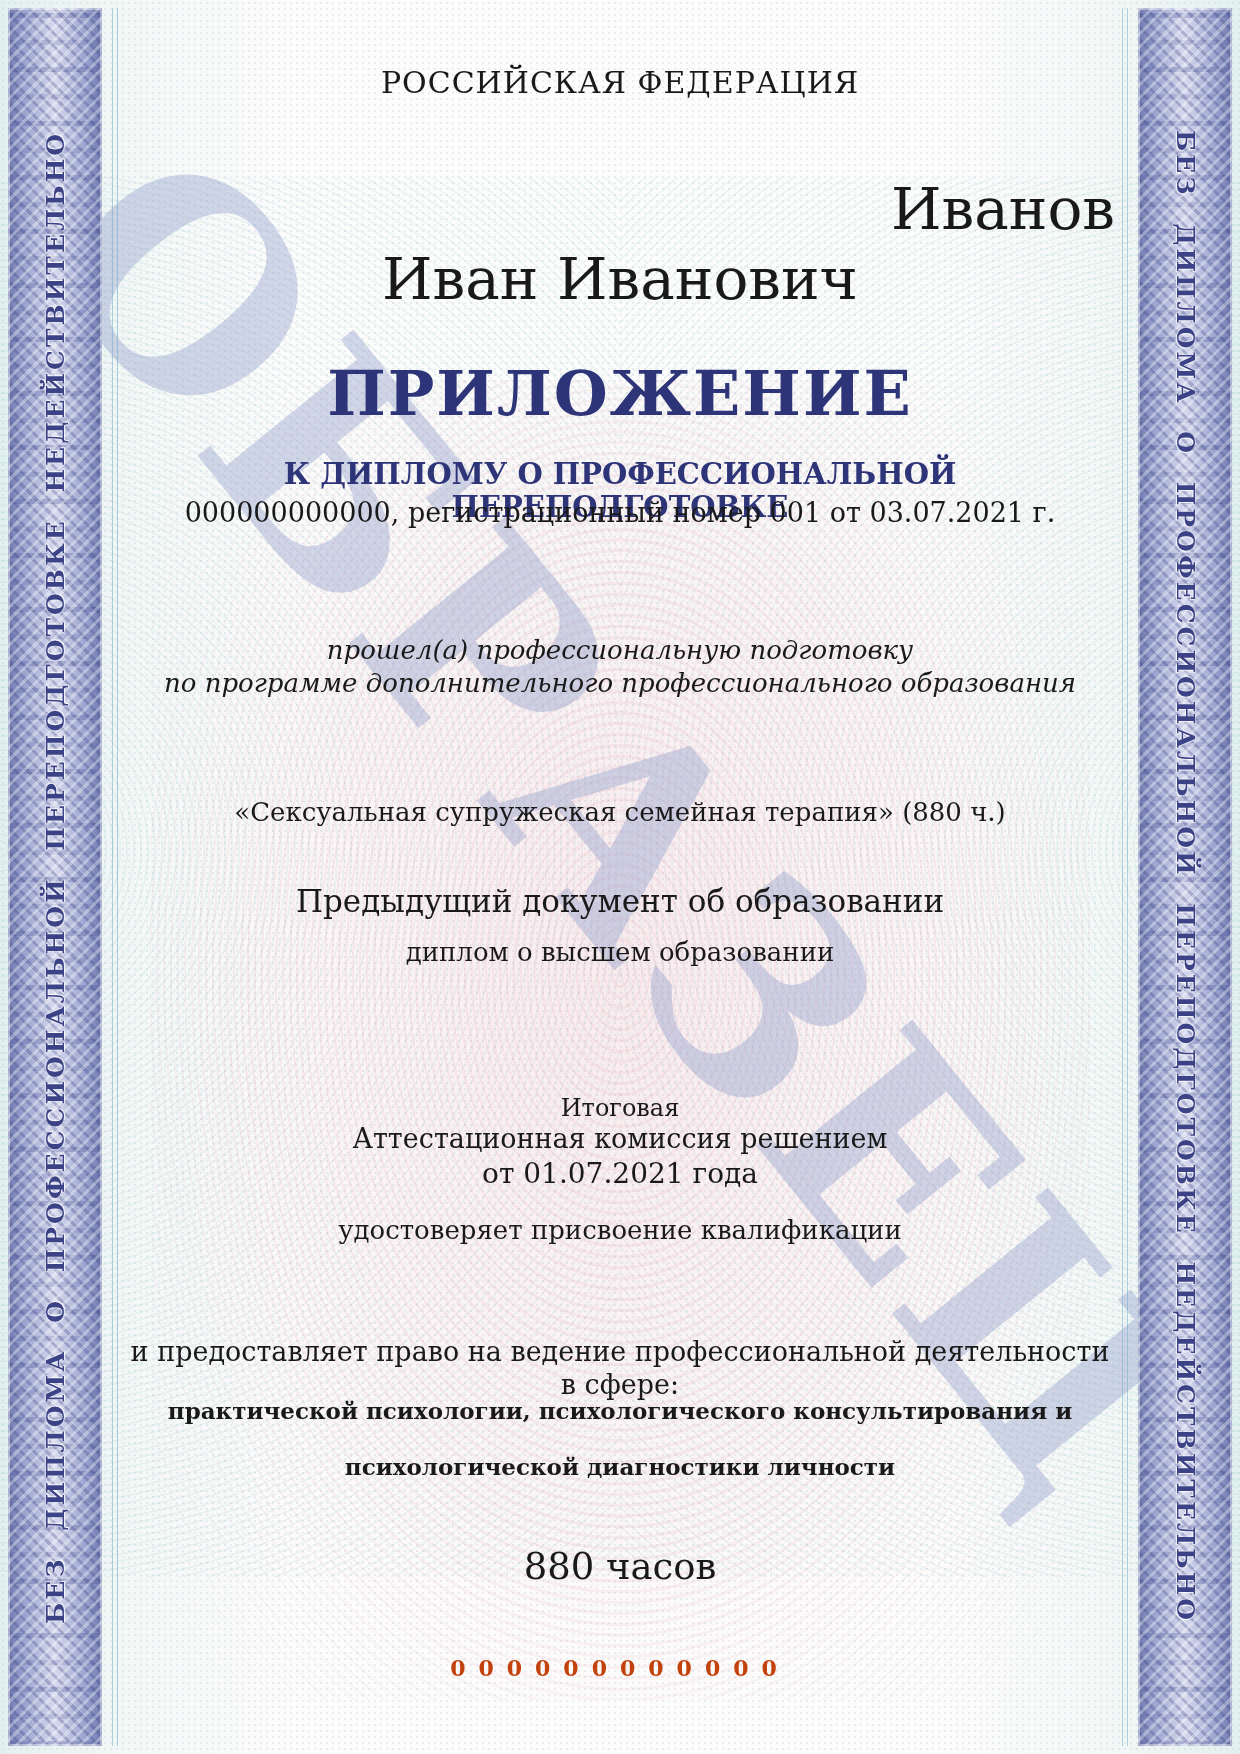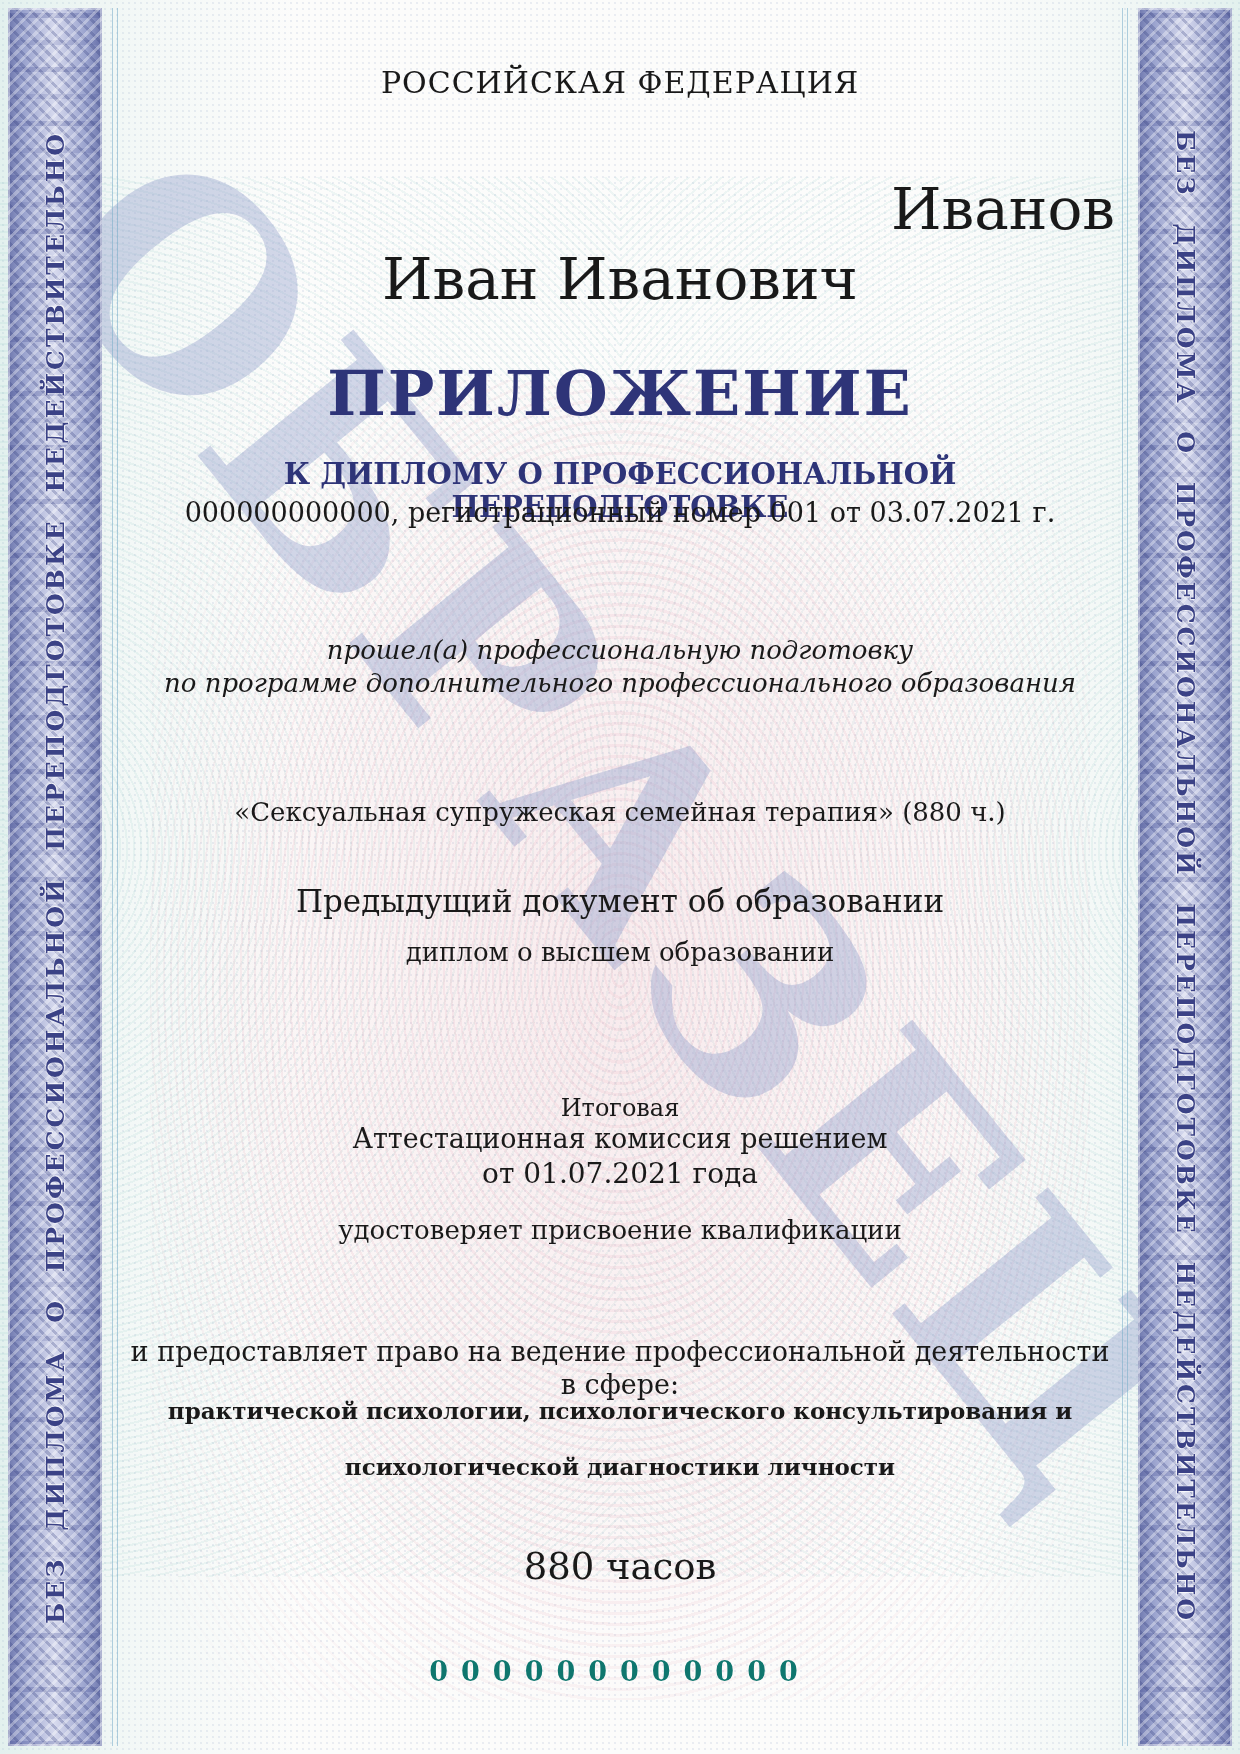--- a/index.html
+++ b/index.html
@@ -97,22 +97,22 @@
   .t-comm2{top:1123px;font-size:27px;}
   .t-comm3{top:1158px;font-size:28px;}
   .t-certify{top:1216px;font-size:26px;}
   .t-rights1{top:1336px;font-size:27px;}
   .t-rights2{top:1369px;font-size:27px;}
   .t-sphere1{top:1398px;font-size:23px;font-weight:600;}
   .t-sphere2{top:1454px;font-size:23px;font-weight:600;}
   .t-workload{top:1503px;font-size:30px;}
   .t-hours{top:1546px;font-size:37px;}
   .t-serial{
-    top:1656px;font-size:27px;font-weight:bold;
-    letter-spacing:13px;color:#0f766e;
+    top:1656px;font-size:22px;font-weight:bold;
+    letter-spacing:13px;color:#c2410c;
     text-shadow:0 0 1px rgba(255,255,255,.6);
   }
 </style>
 </head>
 <body>
 
 <div class="page">
 
   <div class="bg-dots"></div>
   <div class="bg-tint"></div>

